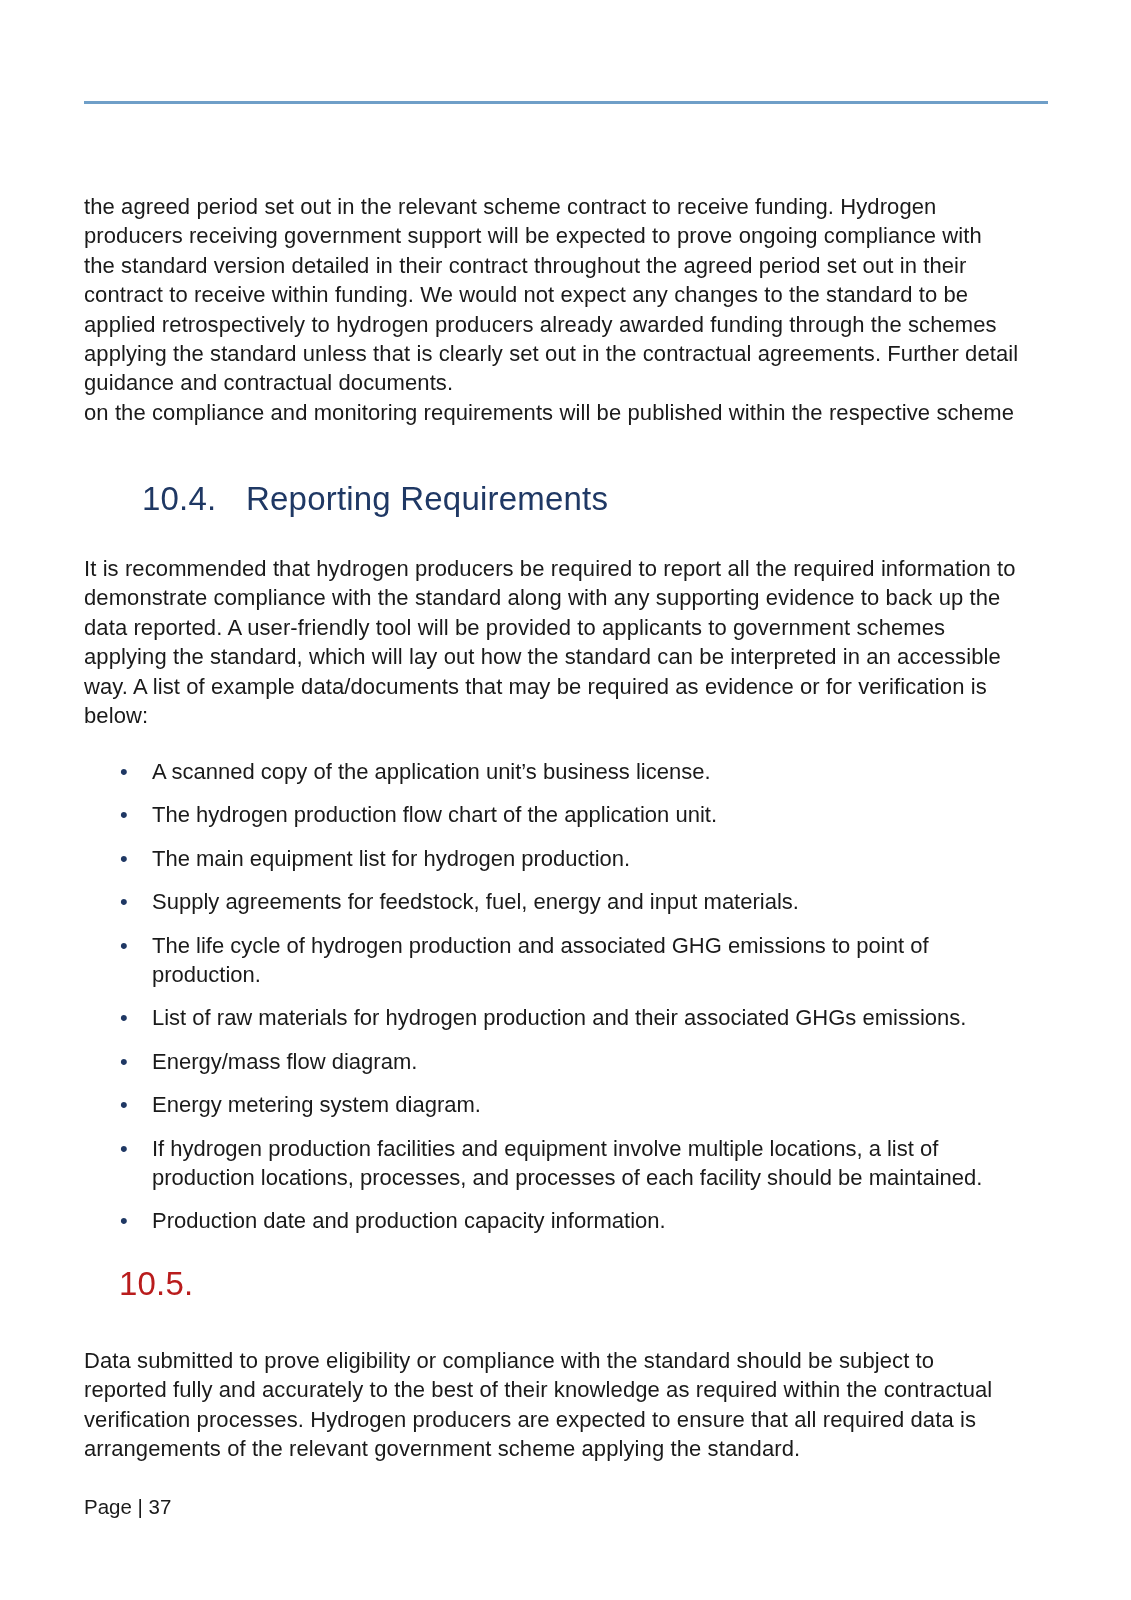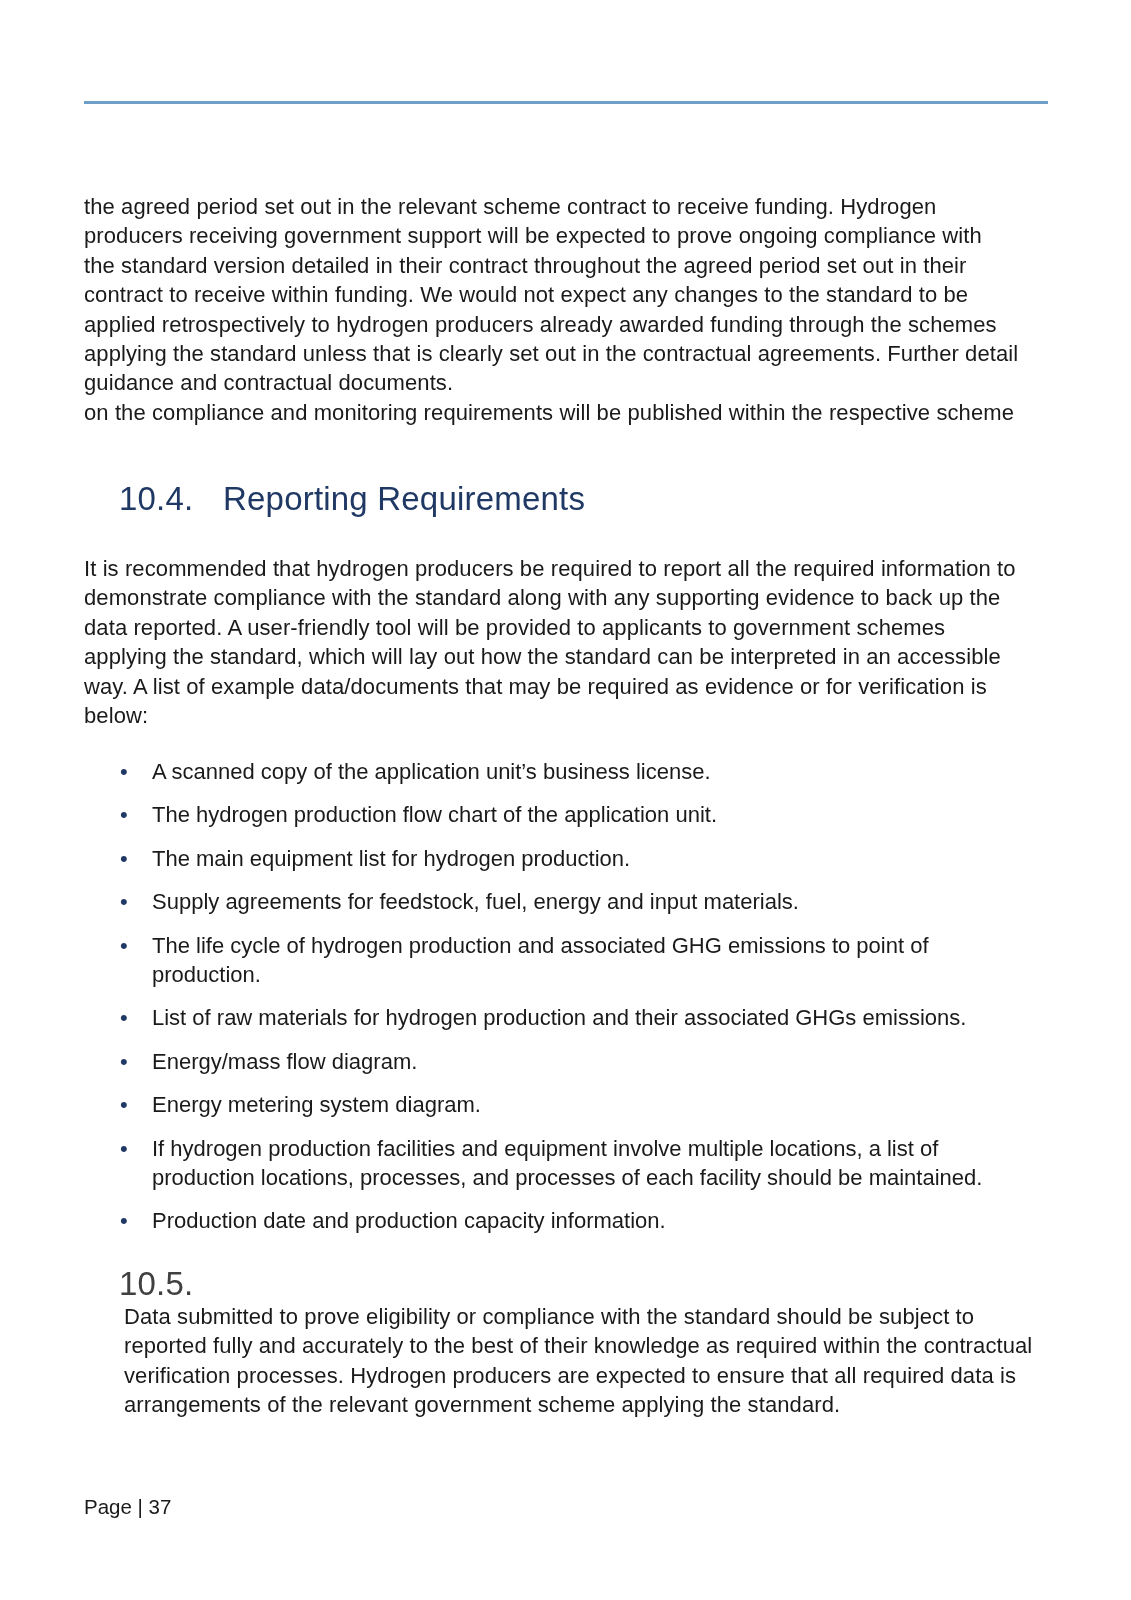--- a/index.html
+++ b/index.html
@@ -25,21 +25,21 @@
   .para {
     position: absolute;
     left: 84px; width: 964px;
     font-size: 22px;
     line-height: 29.4px;
     letter-spacing: 0.1px;
   }
   .para .tline { white-space: nowrap; }
   #para-intro { top: 192px; }
   #para-104  { top: 554px; }
-  #para-105  { top: 1302px; margin-left: 40px; }
+  #para-105  { top: 1346px; }
   .heading {
     position: absolute;
     left: 119px;
     font-size: 33px;
     line-height: 40px;
     color: #1f3864;
     display: flex;
     white-space: nowrap;
     letter-spacing: 0.2px;
   }
@@ -83,21 +83,21 @@
       <div class="tline">the agreed period set out in the relevant scheme contract to receive funding. Hydrogen</div>
       <div class="tline">producers receiving government support will be expected to prove ongoing compliance with</div>
       <div class="tline">the standard version detailed in their contract throughout the agreed period set out in their</div>
       <div class="tline">contract to receive within funding. We would not expect any changes to the standard to be</div>
       <div class="tline">applied retrospectively to hydrogen producers already awarded funding through the schemes</div>
       <div class="tline">applying the standard unless that is clearly set out in the contractual agreements. Further detail</div>
       <div class="tline">guidance and contractual documents.</div>
       <div class="tline">on the compliance and monitoring requirements will be published within the respective scheme</div>
     </div>
 
-  <div class="heading" id="heading-104" style="color: rgb(31, 56, 100);">
+  <div class="heading" id="heading-104" style="color: rgb(31, 56, 100); margin-left: 23px;">
     <span class="hnum">10.4.</span>
     <span class="htitle">Reporting Requirements</span>
   </div>
 
   <div class="para" id="para-104">
       <div class="tline">It is recommended that hydrogen producers be required to report all the required information to</div>
       <div class="tline">demonstrate compliance with the standard along with any supporting evidence to back up the</div>
       <div class="tline">data reported. A user-friendly tool will be provided to applicants to government schemes</div>
       <div class="tline">applying the standard, which will lay out how the standard can be interpreted in an accessible</div>
       <div class="tline">way. A list of example data/documents that may be required as evidence or for verification is</div>
@@ -162,21 +162,21 @@
         </div>
       </div>
       <div class="bitem">
         <span class="bmark" style="color: rgb(31, 56, 100);">•</span>
         <div class="btext">
           <div class="tline">Production date and production capacity information.</div>
         </div>
       </div>
     </div>
 
-  <div class="heading" id="heading-105" style="color: #404040;">
+  <div class="heading" id="heading-105" style="color: #b91c1c;">
     <span class="hnum">10.5.</span>
   </div>
 
   <div class="para" id="para-105">
       <div class="tline">Data submitted to prove eligibility or compliance with the standard should be subject to</div>
       <div class="tline">reported fully and accurately to the best of their knowledge as required within the contractual</div>
       <div class="tline">verification processes. Hydrogen producers are expected to ensure that all required data is</div>
       <div class="tline">arrangements of the relevant government scheme applying the standard.</div>
     </div>
 

